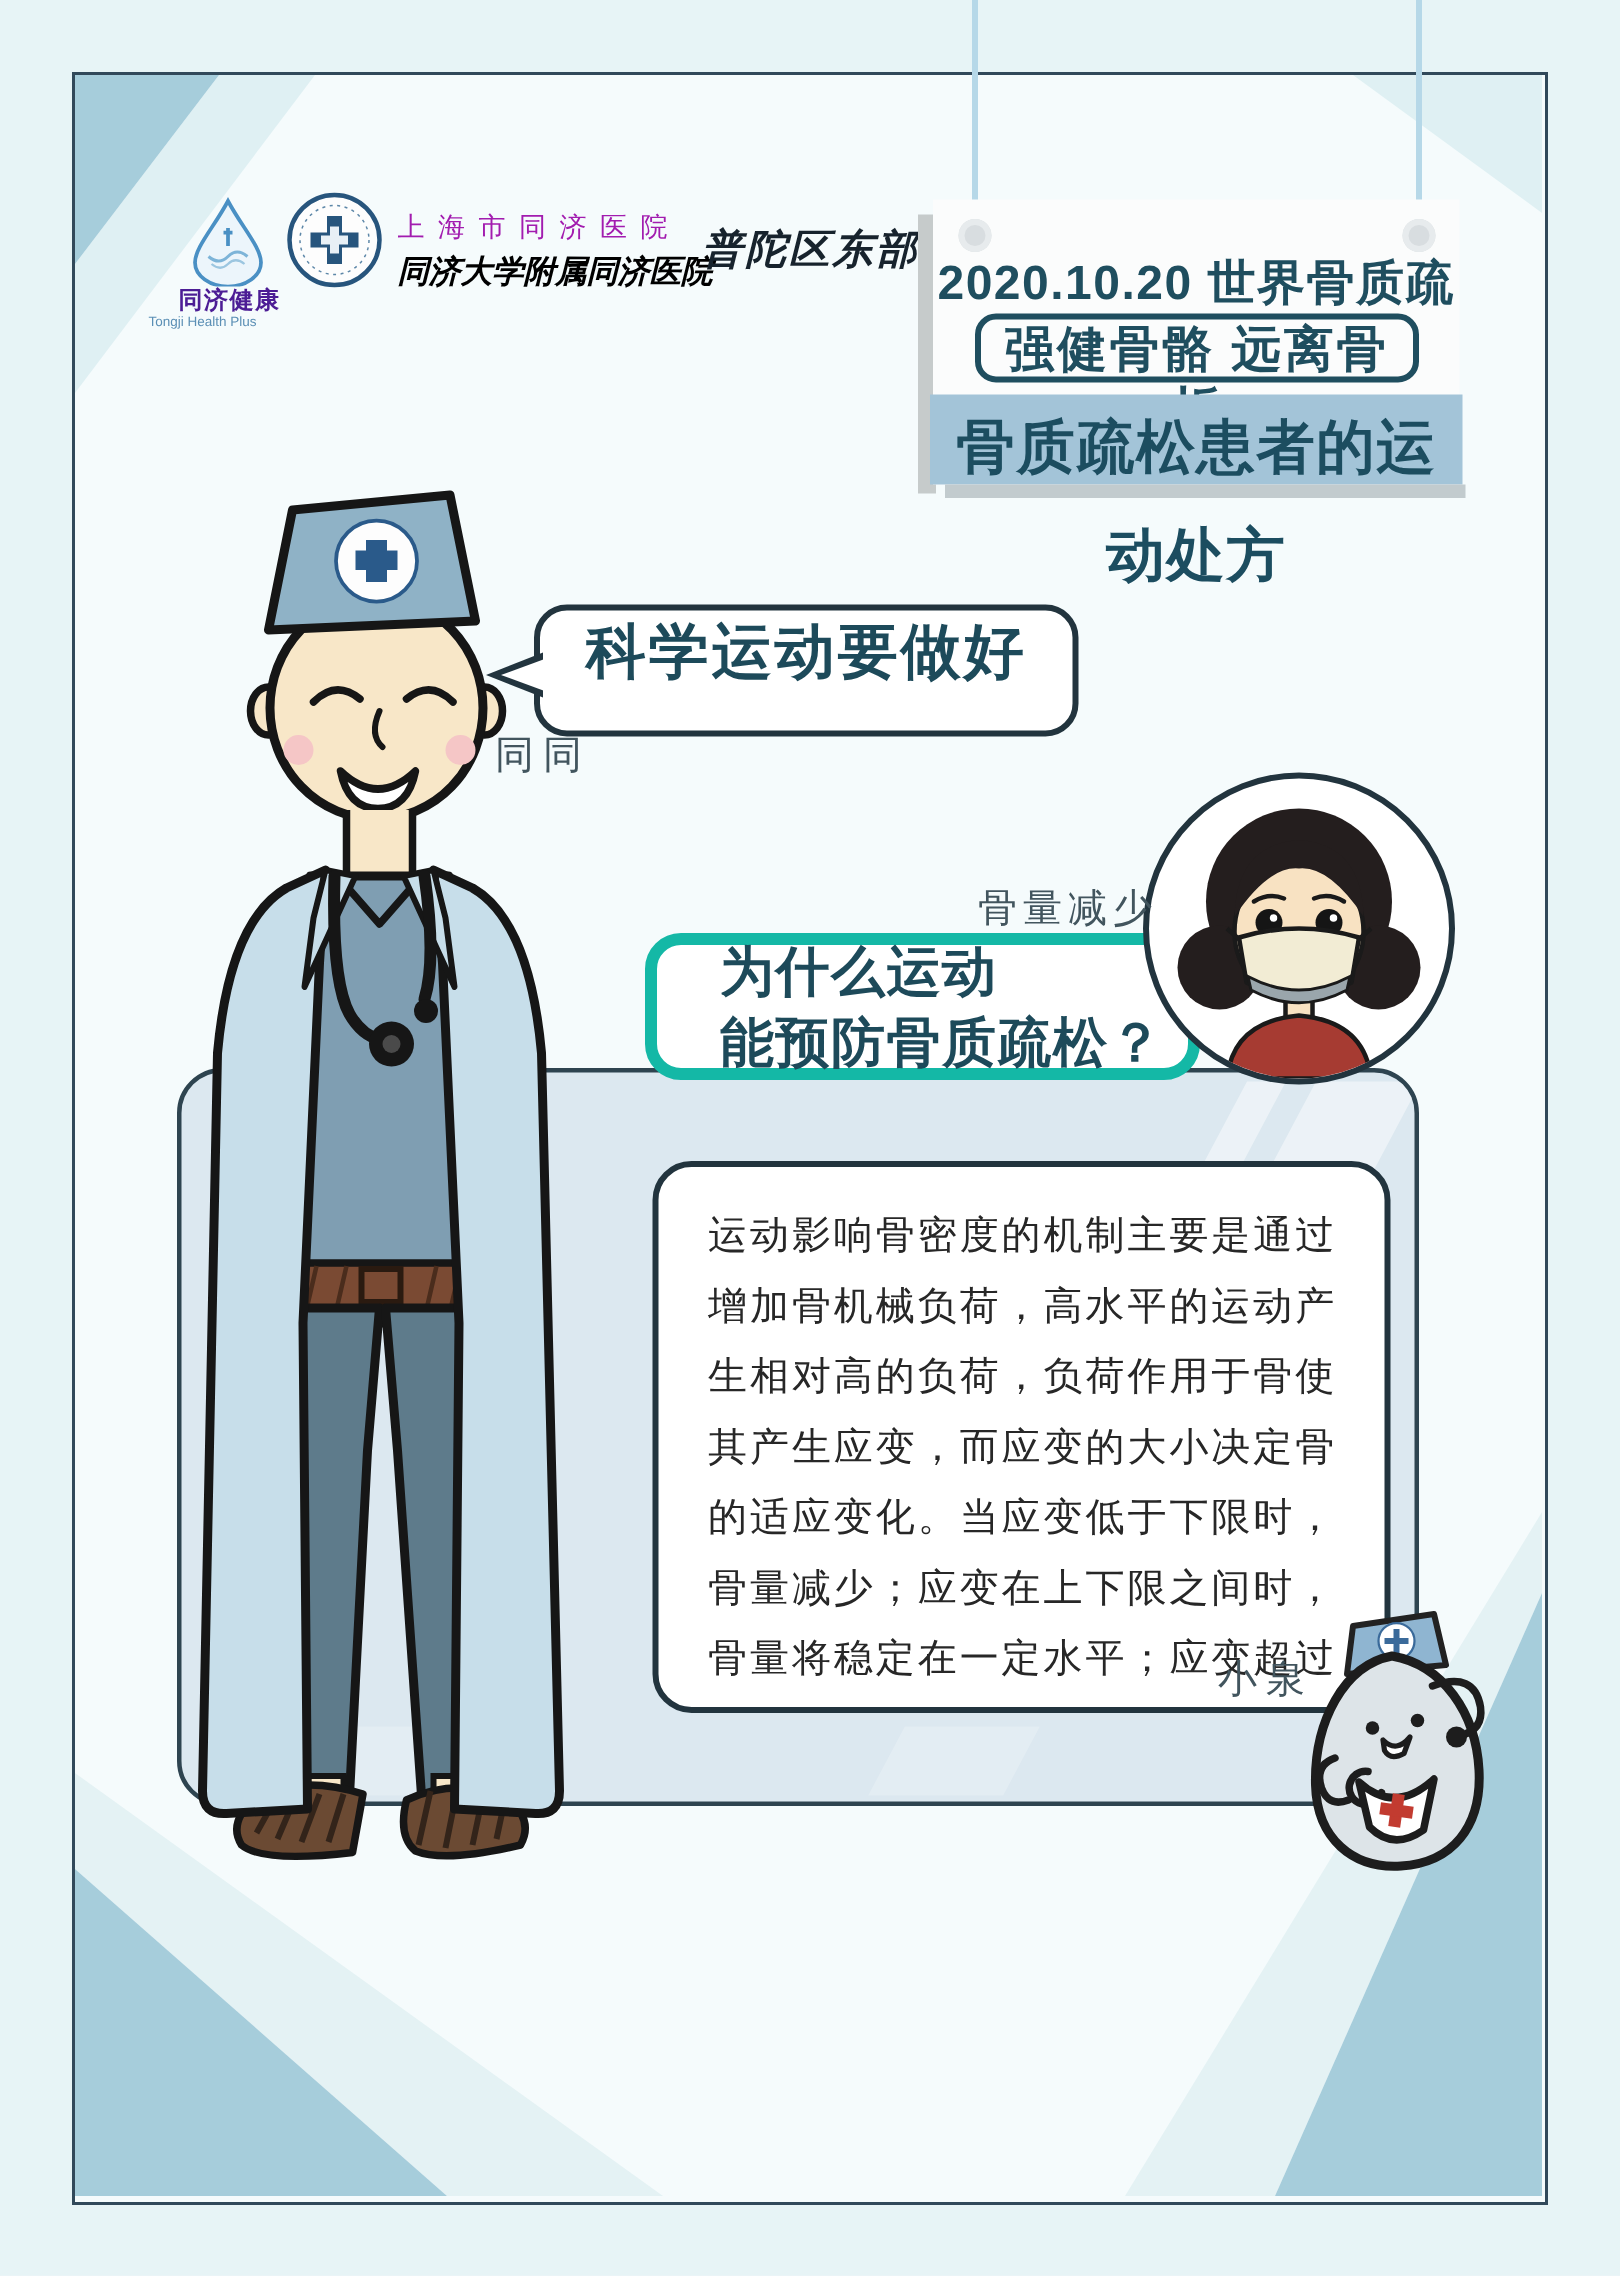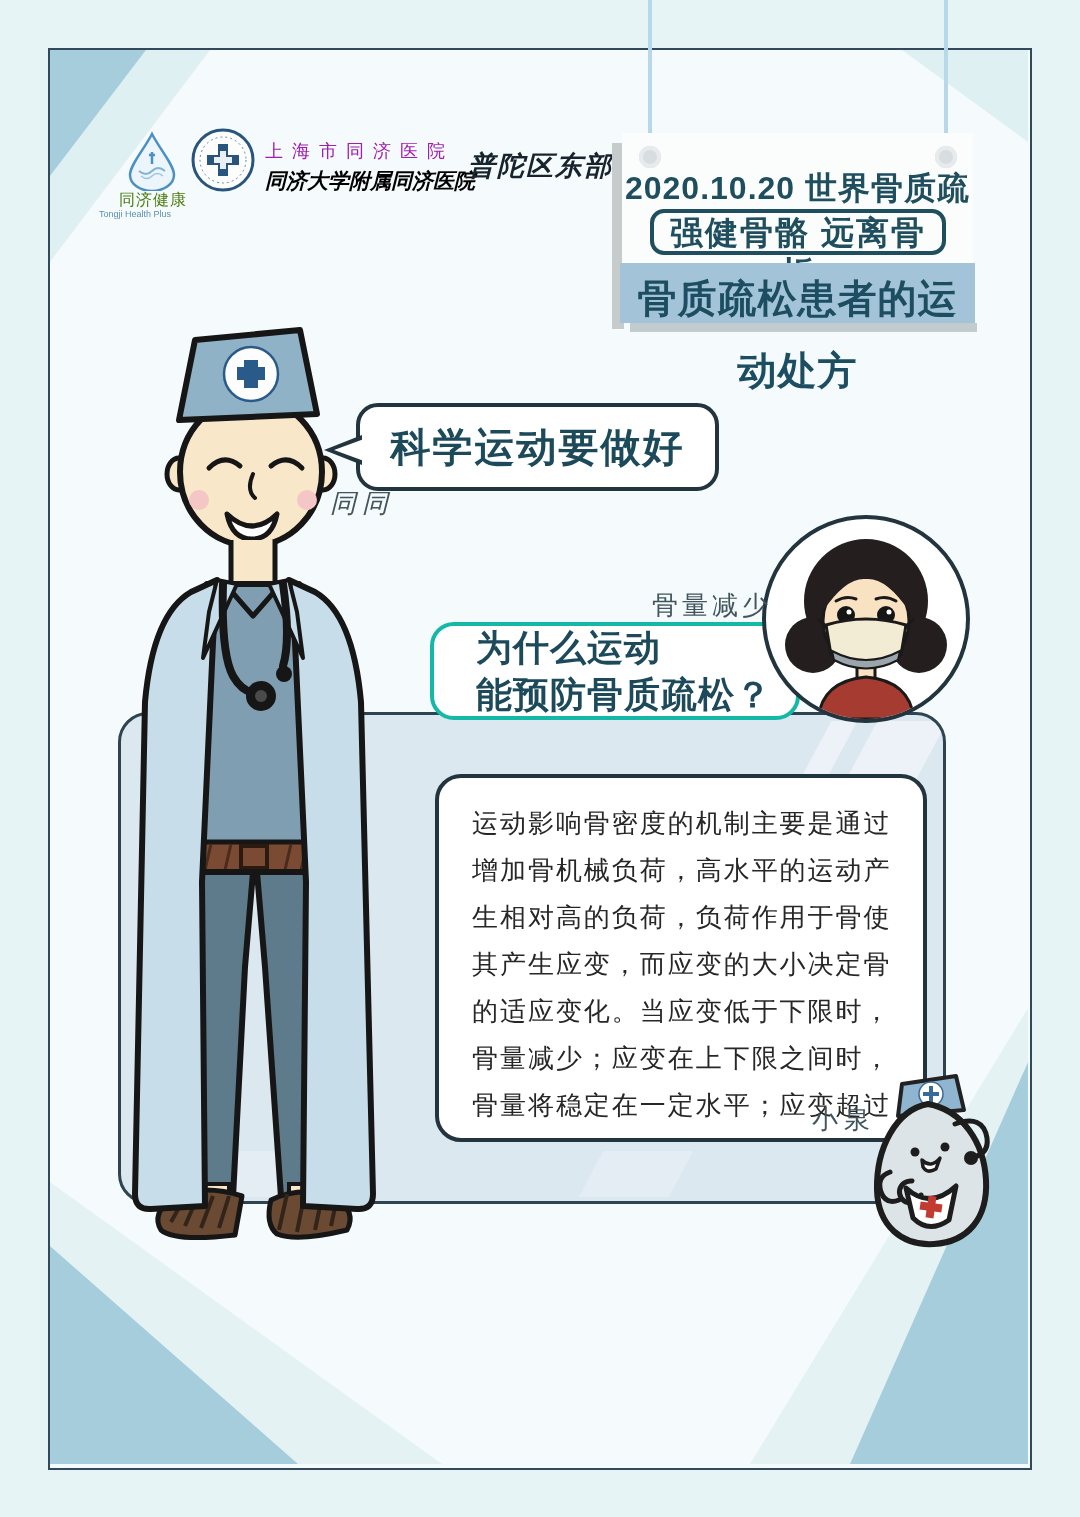--- a/index.html
+++ b/index.html
@@ -17,45 +17,45 @@
   .sign-date{position:absolute;top:34px;left:0;right:0;text-align:center;
              font-size:32px;font-weight:bold;color:#1f4e5f;letter-spacing:1px;}
   .slogan-box{position:absolute;top:76px;left:28px;width:288px;height:38px;
               border:4px solid #1f4e5f;border-radius:14px;background:#fbfcfc;
               text-align:center;font-size:33px;font-weight:bold;color:#1f4e5f;line-height:40px;letter-spacing:2px;}
   .title-strip{position:absolute;top:130px;left:-2px;width:355px;height:60px;background:#a3c4d8;
                text-align:center;font-size:39px;font-weight:bold;color:#1c4d60;line-height:72px;letter-spacing:1px;}
   .strip-shadow{position:absolute;top:190px;left:8px;width:347px;height:9px;background:#c2cbce;}
   
   .logo-cn{position:absolute;left:110px;top:190px;width:86px;text-align:center;
-           font-size:16px;font-weight:normal;color:#4d7c0f;letter-spacing:1px;z-index:5;}
+           font-size:16px;font-weight:bold;color:#4c1d95;letter-spacing:1px;z-index:5;}
   .logo-en{position:absolute;left:92px;top:209px;width:86px;text-align:center;
            font-size:9px;color:#5b8fb5;z-index:5;}
   .hosp{position:absolute;left:265px;top:139px;z-index:5;}
   .hosp-l1{font-size:18px;letter-spacing:9px;color:#a21caf;white-space:nowrap;}
   .hosp-l2{font-size:21px;font-family:"Liberation Serif",serif;font-weight:bold;font-style:italic;
            color:#000000;white-space:nowrap;margin-top:4px;letter-spacing:0px;}
   .alliance{position:absolute;left:468px;top:148px;font-size:27px;font-family:"Liberation Serif",serif;
             font-weight:bold;font-style:italic;color:#17232d;letter-spacing:2px;z-index:5;white-space:nowrap;}
   
   .bubble{position:absolute;left:356px;top:403px;width:355px;height:80px;background:#fff;
           border:4px solid #22343e;border-radius:22px;z-index:45;
-          display:flex;align-items:center;justify-content:center;
+          display:flex;justify-content:center;
           font-size:40px;font-weight:bold;color:#1d4a5a;letter-spacing:2px;}
   .tail-d{position:absolute;left:-36px;top:28px;width:0;height:0;border-style:solid;
           border-width:15px 38px 15px 0;border-color:transparent #22343e transparent transparent;}
   .tail-w{position:absolute;left:-26px;top:32px;width:0;height:0;border-style:solid;
           border-width:11px 30px 11px 0;border-color:transparent #ffffff transparent transparent;}
   .char-label{position:absolute;font-size:26px;color:#42555e;letter-spacing:6px;z-index:46;white-space:nowrap;}
   
   .portrait{position:absolute;left:762px;top:515px;width:200px;height:200px;border-radius:50%;
             background:#fff;border:4px solid #22343e;overflow:hidden;z-index:32;}
   
   .question{position:absolute;left:430px;top:622px;width:370px;height:98px;background:#fff;
-            border:4px solid #14b8a6;border-radius:24px;z-index:31;
+            border:8px solid #14b8a6;border-radius:24px;z-index:31;
             display:flex;flex-direction:column;justify-content:center;padding-left:42px;box-sizing:border-box;
             font-size:36px;font-weight:bold;color:#1d4a5a;line-height:47px;letter-spacing:1px;}
   
   .panel{position:absolute;left:118px;top:712px;width:822px;height:486px;background:#dce8f0;
          border:3px solid #2e4450;border-radius:30px;z-index:20;overflow:hidden;}
   .streak{position:absolute;background:rgba(255,255,255,0.45);transform:skewX(-28deg);}
   
   .answer{position:absolute;left:435px;top:774px;width:492px;height:368px;background:#fff;
           border:4px solid #22343e;border-radius:26px;z-index:25;box-sizing:border-box;
           padding:22px 33px;font-size:26px;color:#272727;line-height:47px;
@@ -173,21 +173,21 @@
     <circle cx="176" cy="374" r="15" fill="#161616"></circle>
     <circle cx="176" cy="374" r="6" fill="#4a4a4a"></circle>
     <circle cx="199" cy="352" r="8" fill="#161616"></circle>
   </svg>
 
   <div class="bubble">
     <div class="tail-d"></div>
     <div class="tail-w"></div>
     <span>科学运动要做好</span>
   </div>
-  <div class="char-label" style="left:330px;top:486px;font-style:italic;">同同</div>
+  <div class="char-label" style="left:330px;top:486px;">同同</div>
 
   <div class="char-label" style="left:652px;top:588px;letter-spacing:4px;">骨量减少</div>
   <div class="portrait">
     <svg width="200" height="200" viewBox="0 0 200 200">
       <circle cx="100" cy="82" r="62" fill="#241e1e"></circle>
       <circle cx="47" cy="126" r="28" fill="#241e1e"></circle>
       <circle cx="153" cy="126" r="28" fill="#241e1e"></circle>
       <rect x="91" y="130" width="18" height="32" fill="#f8e2c2" stroke="#1a1a1a" stroke-width="3"></rect>
       <ellipse cx="100" cy="102" rx="43" ry="46" fill="#f8e2c2" stroke="#1a1a1a" stroke-width="3"></ellipse>
       <path d="M57 92 Q58 44 100 41 Q142 44 143 92 Q120 58 100 60 Q80 58 57 92 Z" fill="#241e1e"></path>

